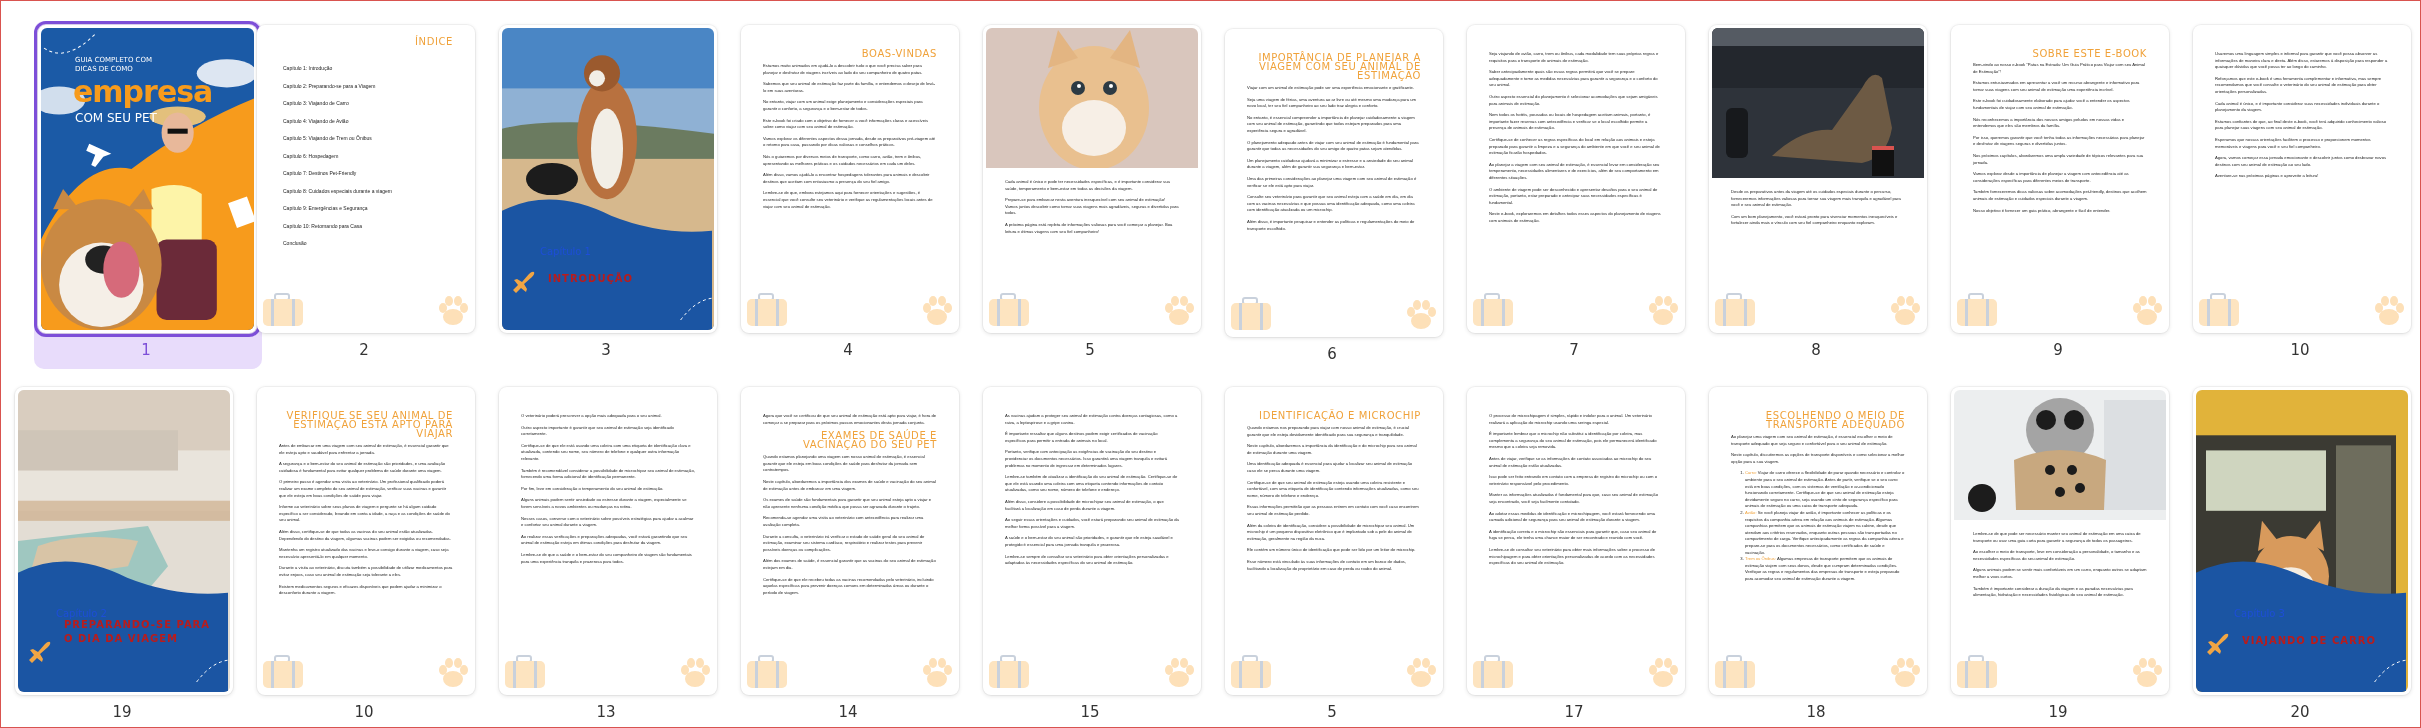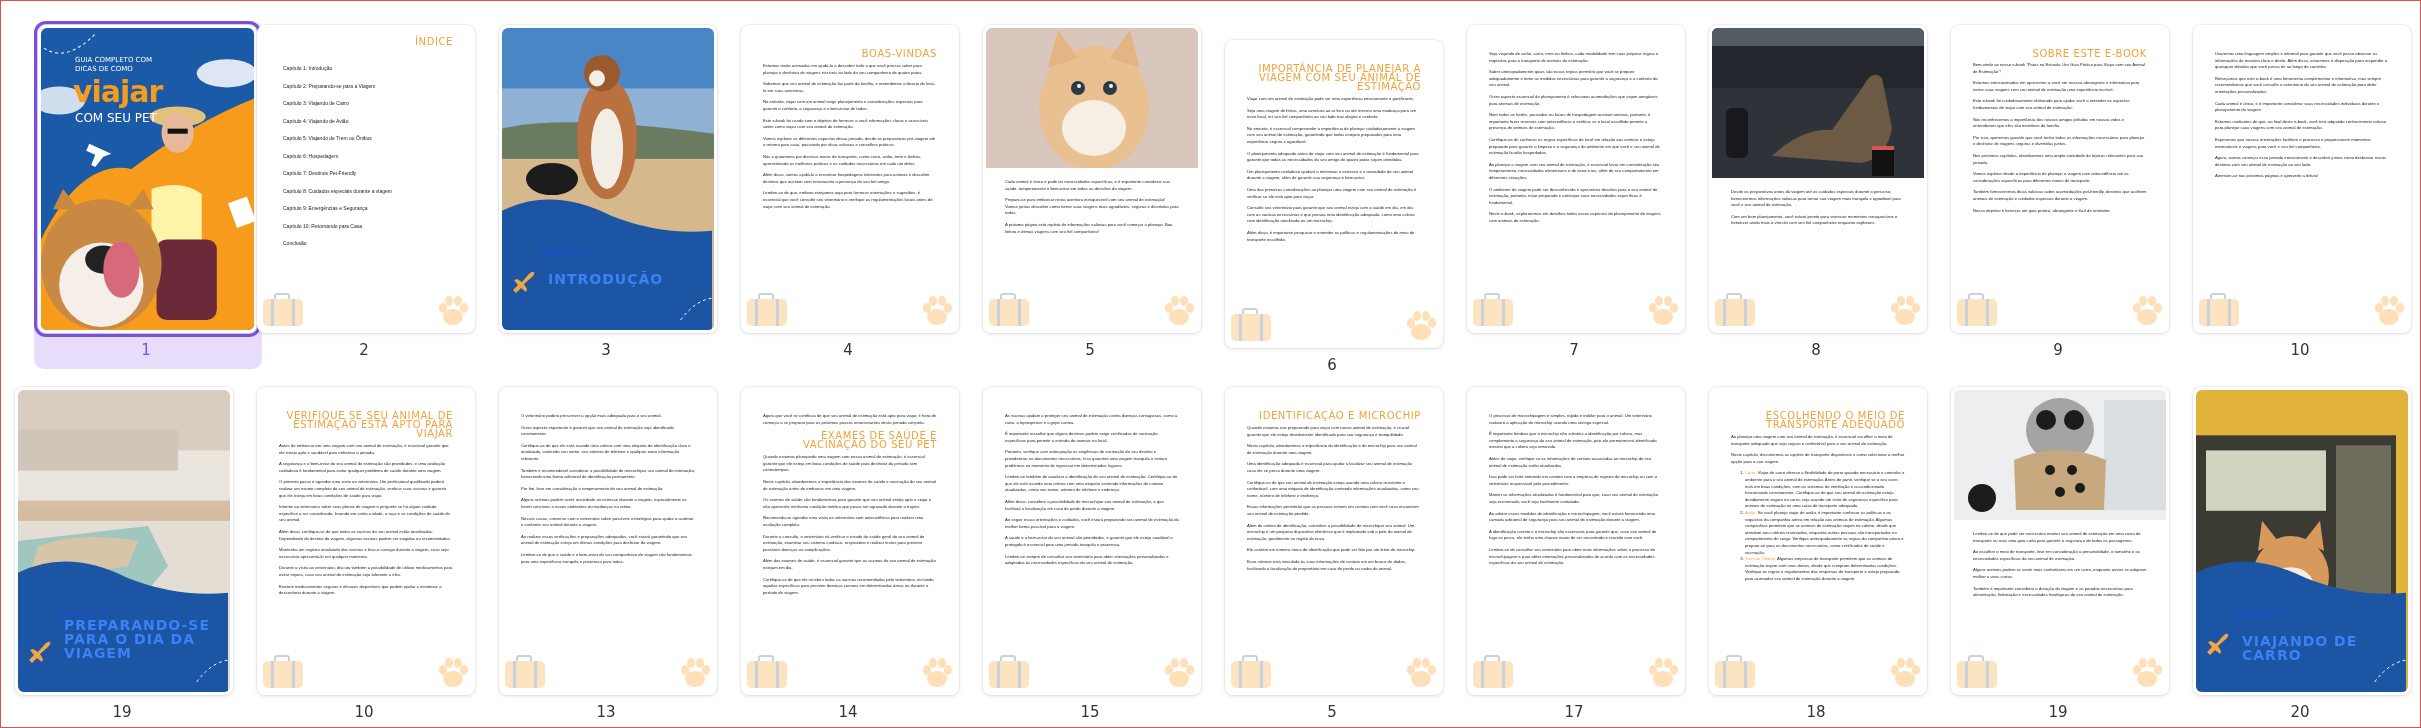--- a/index.html
+++ b/index.html
@@ -16,21 +16,21 @@
   .title{font-family:"DejaVu Sans",sans-serif;color:#f0a23a;font-weight:normal;font-size:10px;text-align:right;letter-spacing:0.6px;text-transform:uppercase;line-height:9px;padding:0 22px;}
   .body{padding:0 22px;font-size:4.2px;line-height:6.6px;color:#222;}
   .body p{margin:0 0 5px 0;}
   .toc{padding:14px 26px 0 26px;font-size:5px;line-height:17.5px;color:#222;}
   .suitcase{position:absolute;left:4px;bottom:6px;width:44px;height:34px;}
   .paw{position:absolute;right:6px;bottom:6px;width:34px;height:34px;}
   .photo{position:absolute;left:3px;top:3px;right:3px;border-radius:6px 6px 0 0;overflow:hidden;}
   .chapter{position:absolute;left:3px;top:3px;right:3px;bottom:3px;border-radius:6px;overflow:hidden;}
   .wave{position:absolute;left:0;right:0;bottom:0;height:46%;}
   .chap-label{position:absolute;left:40px;font-family:"DejaVu Sans",sans-serif;color:#1d4ed8;font-size:10px;}
-  .chap-title{position:absolute;left:46px;font-family:"DejaVu Sans",sans-serif;color:#3b82f6;font-weight:bold;font-size:14px;letter-spacing:1px;line-height:14px;}
+  .chap-title{position:absolute;left:46px;font-family:"DejaVu Sans",sans-serif;color:#b91c1c;font-weight:bold;font-size:10px;letter-spacing:1px;line-height:14px;}
   .plane{position:absolute;left:8px;width:28px;height:28px;}
   .cover-text{position:absolute;color:#fff;font-family:"DejaVu Sans",sans-serif;}
 </style>
 </head>
 <body>
 
 <div class="grid" id="grid">
     <div class="cell selected" style="left: 0px; top: 0px; margin-left: 24px;">
       <div class="sel-bg"></div>
       <div class="card">
@@ -46,21 +46,21 @@
             <path d="M110 160 Q140 150 160 165 L160 240 L110 240 Z" fill="#fdf4a8"></path>
             <rect x="115" y="210" width="60" height="80" rx="10" fill="#6b2a39"></rect>
             <rect x="190" y="170" width="20" height="26" fill="#fff" transform="rotate(-20 200 183)"></rect>
             <ellipse cx="60" cy="235" rx="60" ry="65" fill="#c98943"></ellipse>
             <ellipse cx="60" cy="255" rx="42" ry="42" fill="#f5efe7"></ellipse>
             <ellipse cx="62" cy="230" rx="18" ry="14" fill="#222"></ellipse>
             <ellipse cx="80" cy="240" rx="18" ry="28" fill="#d66a7a"></ellipse>
             <polygon points="12,180 22,160 38,180" fill="#c98943"></polygon>
             <polygon points="112,180 102,160 86,180" fill="#c98943"></polygon>
             <path d="M48 115 L70 125 L62 128 L54 138 L50 136 L54 126 L45 122 Z" fill="#fff"></path>
-          </svg><div class="cover-text" style="left:34px;top:28px;width:90px;font-size:7px;line-height:9px;">GUIA COMPLETO  COM DICAS DE COMO</div><div class="cover-text" style="left:32px;top:46px;font-size:30px;font-weight:bold;color:#f79b1c;letter-spacing:-1px;">viajar</div><div class="cover-text" style="left:34px;top:83px;font-size:12px;">COM SEU PET</div></div>
+          </svg><div class="cover-text" style="left:34px;top:28px;width:90px;font-size:7px;line-height:9px;">GUIA COMPLETO  COM DICAS DE COMO</div><div class="cover-text" style="left:32px;top:46px;font-size:30px;font-weight:bold;color:#f79b1c;letter-spacing:-1px;">empresa</div><div class="cover-text" style="left:34px;top:83px;font-size:12px;">COM SEU PET</div></div>
       </div>
       <div class="num">1</div>
     </div>
     <div class="cell" style="left: 242px; top: 0px;">
       <div class="card">
         <div style="padding-top:12px">
           <div class="title">ÍNDICE</div>
           <div class="toc">
             <div>Capítulo 1: Introdução</div>
             <div>Capítulo 2: Preparando-se para a Viagem</div>
@@ -170,21 +170,21 @@
         <svg class="paw" viewBox="0 0 34 34">
           <ellipse cx="18" cy="24" rx="10" ry="8" fill="#fde0b8"></ellipse>
           <ellipse cx="8" cy="15" rx="4" ry="5" fill="#fde0b8"></ellipse>
           <ellipse cx="14" cy="8" rx="4" ry="5" fill="#fde0b8"></ellipse>
           <ellipse cx="23" cy="8" rx="4" ry="5" fill="#fde0b8"></ellipse>
           <ellipse cx="29" cy="15" rx="4" ry="5" fill="#fde0b8"></ellipse>
         </svg>
       </div>
       <div class="num">5</div>
     </div>
-    <div class="cell" style="left: 1210px; top: 15px;">
+    <div class="cell" style="left: 1210px; top: 4px;">
       <div class="card">
         <div style="padding-top:24px">
           <div class="title" style="margin-bottom:5px">IMPORTÂNCIA DE PLANEJAR A VIAGEM COM SEU ANIMAL DE ESTIMAÇÃO</div>
           <div class="body">
             <p>Viajar com um animal de estimação pode ser uma experiência emocionante e gratificante.</p>
             <p>Seja uma viagem de férias, uma aventura ao ar livre ou até mesmo uma mudança para um novo local, ter seu fiel companheiro ao seu lado traz alegria e conforto.</p>
             <p>No entanto, é essencial compreender a importância de planejar cuidadosamente a viagem com seu animal de estimação, garantindo que todos estejam preparados para uma experiência segura e agradável.</p>
             <p>O planejamento adequado antes de viajar com seu animal de estimação é fundamental para garantir que todas as necessidades do seu amigo de quatro patas sejam atendidas.</p>
             <p>Um planejamento cuidadoso ajudará a minimizar o estresse e a ansiedade do seu animal durante a viagem, além de garantir sua segurança e bem-estar.</p>
             <p>Uma das primeiras considerações ao planejar uma viagem com seu animal de estimação é verificar se ele está apto para viajar.</p>

